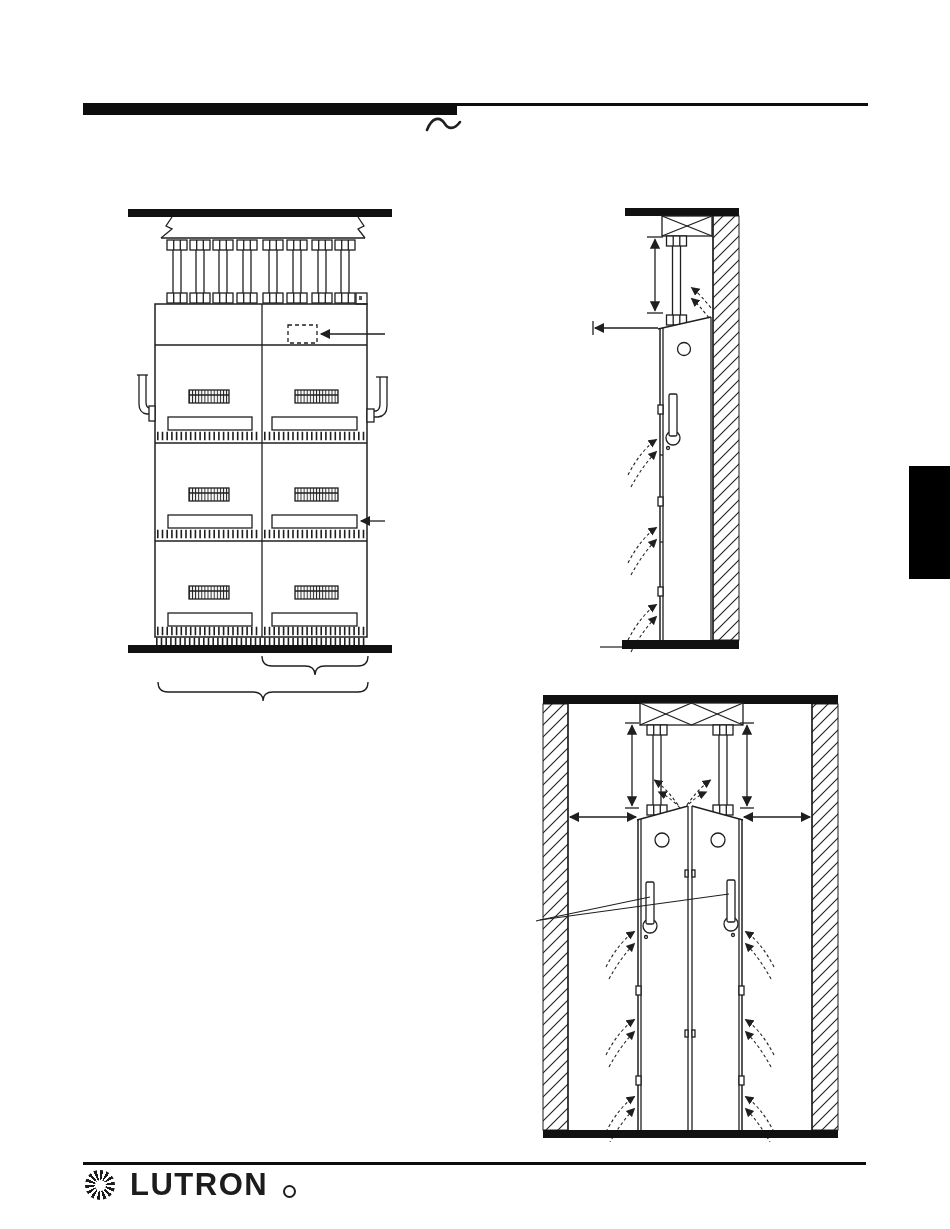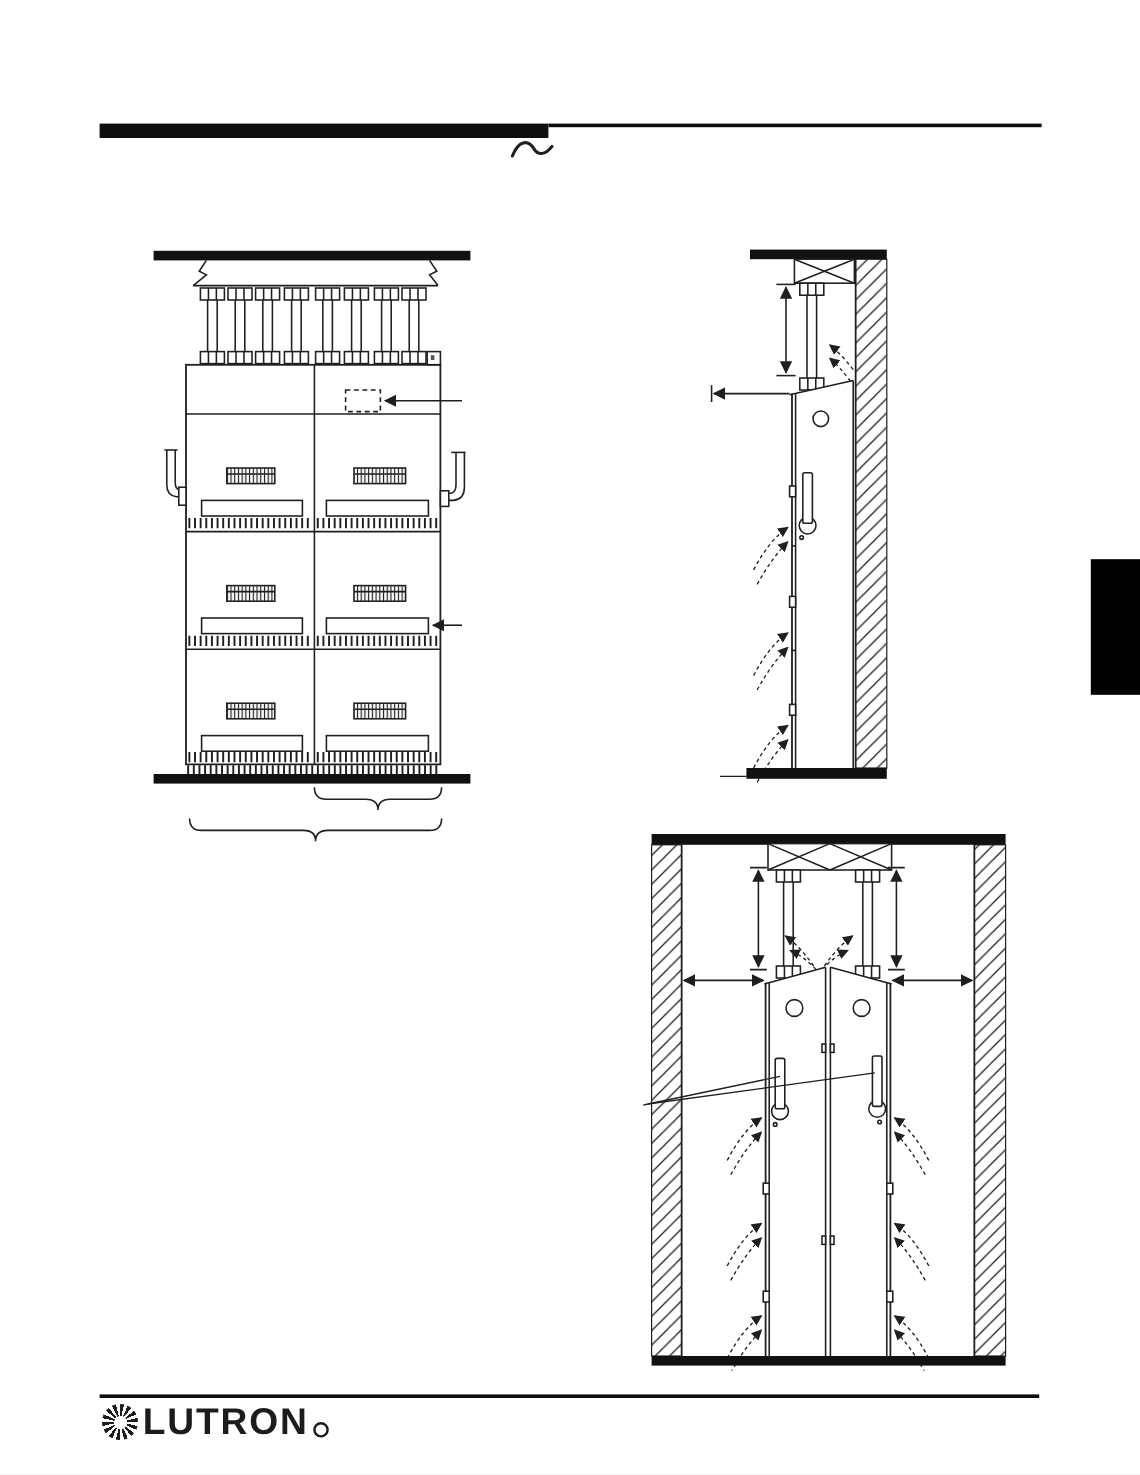--- a/index.html
+++ b/index.html
@@ -6,21 +6,21 @@
   .page{
     position:relative;width:950px;height:1229px;background:#ffffff;
     overflow:hidden;font-family:"Liberation Sans",sans-serif;color:#1f1f1f;
   }
   .abs{position:absolute;}
   .header-bar{left:83px;top:103px;width:374px;height:12px;background:#0d0d0d;}
   .header-rule{left:457px;top:103px;width:411px;height:3px;background:#0d0d0d;}
   .squiggle{left:424px;top:114px;}
   .side-tab{left:909px;top:466px;width:41px;height:113px;background:#000;}
   .footer-rule{left:83px;top:1162px;width:783px;height:3px;background:#0d0d0d;}
-  .logo{left:85px;top:1170px;display:flex;align-items:center;gap:4px;}
+  .logo{left:85px;top:1170px;display:flex;align-items:center;gap:15px;}
   .sunburst{position:relative;width:30px;height:30px;border-radius:50%;
     background:repeating-conic-gradient(#1c1c1c 0deg 13deg,#ffffff 13deg 25.7deg);}
   .sunburst::after{content:"";position:absolute;left:9.5px;top:9.5px;width:11px;height:11px;
     background:#fff;border-radius:50%;}
   .logo-text{font-weight:bold;font-size:31px;letter-spacing:1.5px;color:#1c1c1c;line-height:30px;}
   .reg-ring{width:9px;height:9px;border:2px solid #1c1c1c;border-radius:50%;align-self:flex-end;margin-bottom:2px;}
   svg{display:block;}
 </style>
 </head>
 <body>

